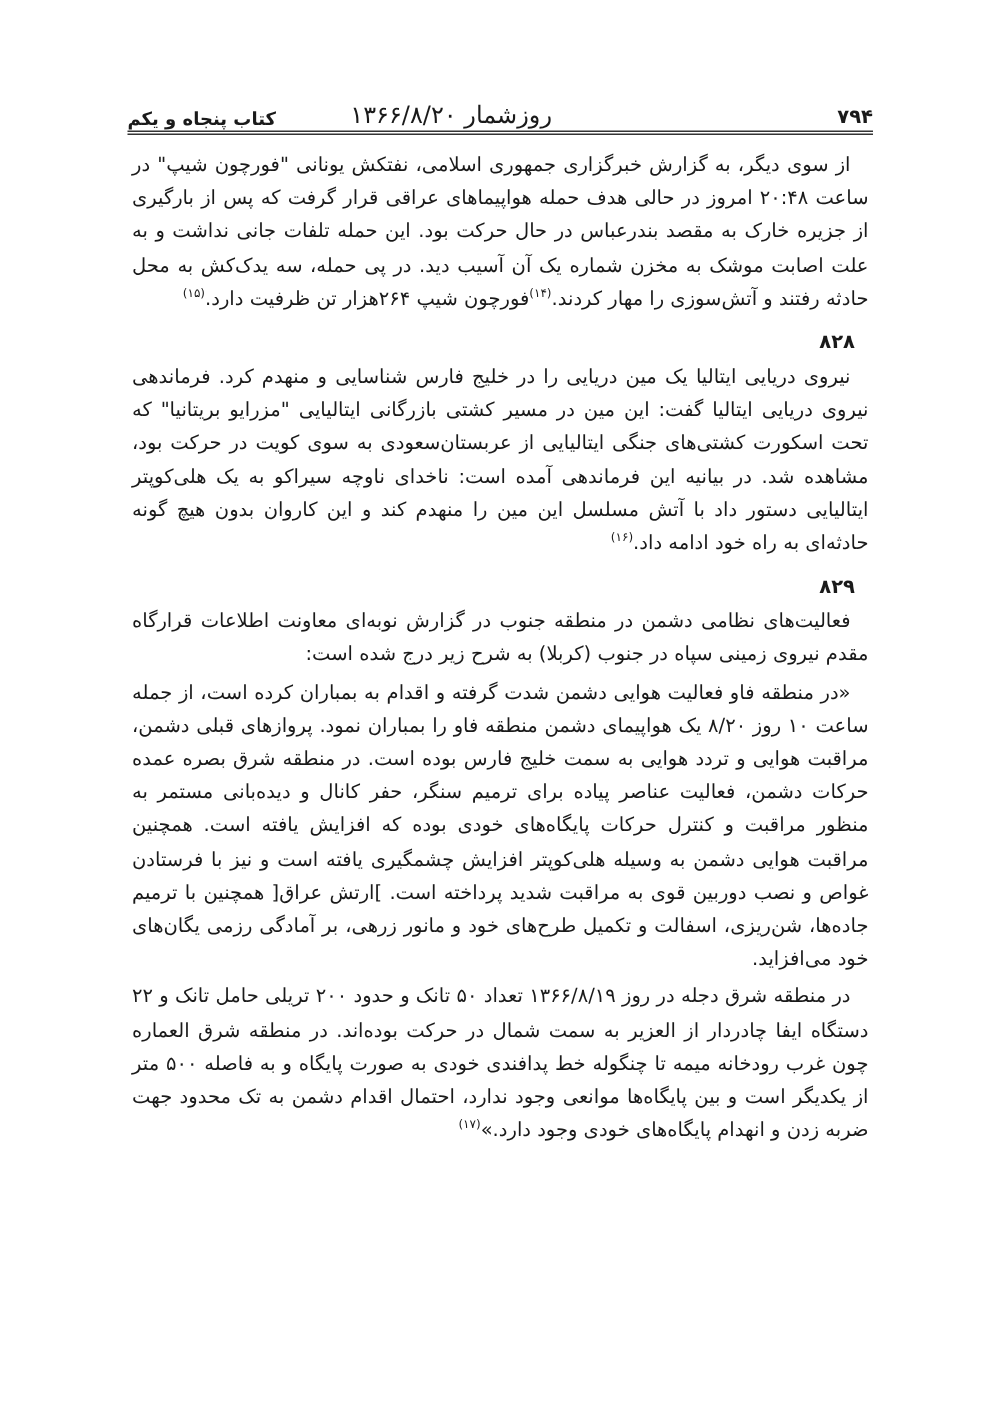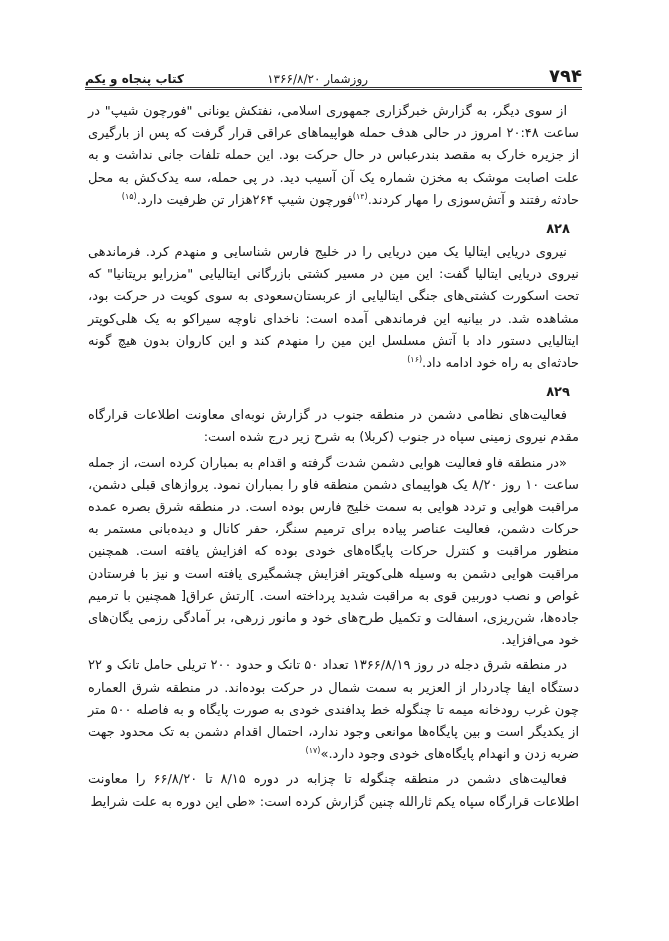--- a/index.html
+++ b/index.html
@@ -28,28 +28,28 @@
       border-bottom: 3px double #333;
       display: flex;
       flex-direction: row;
       align-items: flex-end;
       justify-content: space-between;
       font-size: 12.5px;
       padding-bottom: 1px;
     }
     .running-header .page-number {
       font-weight: bold;
-      font-size: 18px;
+      font-size: 13px;
       letter-spacing: 0.5px;
     }
     .running-header .center-title {
       position: absolute;
       right: 210px;
       bottom: 1px;
-      font-size: 12px;
+      font-size: 16px;
       background: #fff;
       padding: 0 4px;
     }
     .running-header .book-title {
       font-weight: bold;
       font-size: 12px;
     }
     .body-text {
       margin-top: 10px;
       font-size: 13px;
@@ -94,16 +94,15 @@
 
     <div class="gap"></div>
     <p class="section-num">۸۲۸</p>
     <p><span>نیروی دریایی ایتالیا یک مین دریایی را در خلیج فارس شناسایی و منهدم کرد. فرماندهی نیروی دریایی ایتالیا گفت: این مین در مسیر کشتی بازرگانی ایتالیایی "مزرایو بریتانیا" که تحت اسکورت کشتی‌های جنگی ایتالیایی از عربستان‌سعودی به سوی کویت در حرکت بود، مشاهده شد. در بیانیه این فرماندهی آمده است: ناخدای ناوچه سیراکو به یک هلی‌کوپتر ایتالیایی دستور داد با آتش مسلسل این مین را منهدم کند و این کاروان بدون هیچ گونه حادثه‌ای به راه خود ادامه داد.</span><sup>(۱۶)</sup></p>
 
     <div class="gap"></div>
     <p class="section-num">۸۲۹</p>
     <p><span>فعالیت‌های نظامی دشمن در منطقه جنوب در گزارش نوبه‌ای معاونت اطلاعات قرارگاه مقدم نیروی زمینی سپاه در جنوب (کربلا) به شرح زیر درج شده است:</span></p>
     <p><span>«در منطقه فاو فعالیت هوایی دشمن شدت گرفته و اقدام به بمباران کرده است، از جمله ساعت ۱۰ روز ۸/۲۰ یک هواپیمای دشمن منطقه فاو را بمباران نمود. پروازهای قبلی دشمن، مراقبت هوایی و تردد هوایی به سمت خلیج فارس بوده است. در منطقه شرق بصره عمده حرکات دشمن، فعالیت عناصر پیاده برای ترمیم سنگر، حفر کانال و دیده‌بانی مستمر به منظور مراقبت و کنترل حرکات پایگاه‌های خودی بوده که افزایش یافته است. همچنین مراقبت هوایی دشمن به وسیله هلی‌کوپتر افزایش چشمگیری یافته است و نیز با فرستادن غواص و نصب دوربین قوی به مراقبت شدید پرداخته است. ]ارتش عراق[ همچنین با ترمیم جاده‌ها، شن‌ریزی، اسفالت و تکمیل طرح‌های خود و مانور زرهی، بر آمادگی رزمی یگان‌های خود می‌افزاید.</span></p>
     <p><span>در منطقه شرق دجله در روز ۱۳۶۶/۸/۱۹ تعداد ۵۰ تانک و حدود ۲۰۰ تریلی حامل تانک و ۲۲ دستگاه ایفا چادردار از العزیر به سمت شمال در حرکت بوده‌اند. در منطقه شرق العماره چون غرب رودخانه میمه تا چنگوله خط پدافندی خودی به صورت پایگاه و به فاصله ۵۰۰ متر از یکدیگر است و بین پایگاه‌ها موانعی وجود ندارد، احتمال اقدام دشمن به تک محدود جهت ضربه زدن و انهدام پایگاه‌های خودی وجود دارد.»</span><sup>(۱۷)</sup></p>
-    <p><span>فعالیت‌های دشمن در منطقه چنگوله تا چزابه در دوره ۸/۱۵ تا ۶۶/۸/۲۰ را معاونت اطلاعات قرارگاه سپاه یکم ثارالله چنین گزارش کرده است: «طی این دوره به علت شرایط</span></p>
 
   </div>
 </div>
 
 </body></html>

